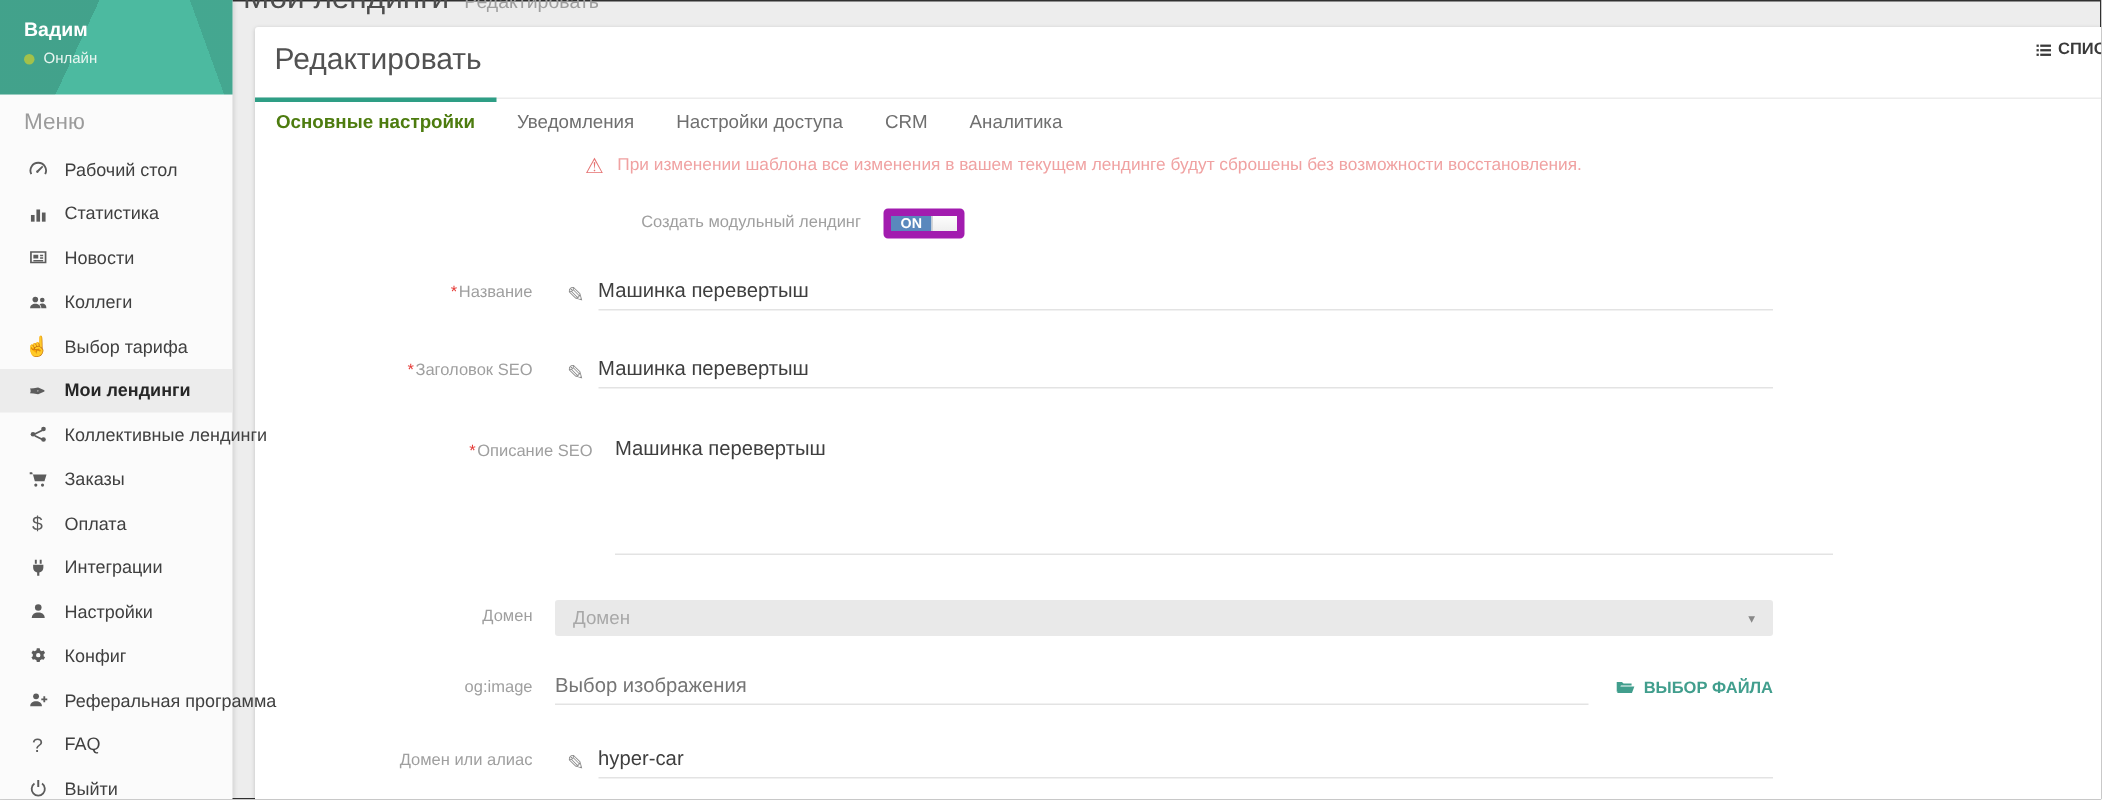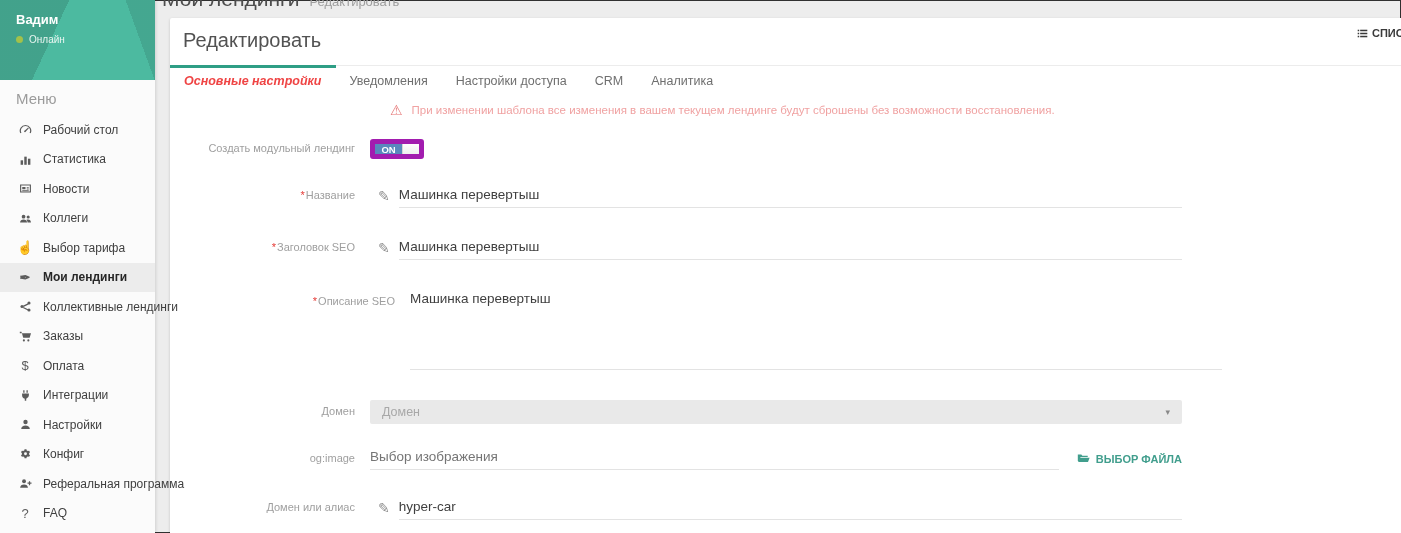--- a/index.html
+++ b/index.html
@@ -3,21 +3,21 @@
 <meta charset="utf-8">
 <style>
   * { margin:0; padding:0; box-sizing:border-box; }
   body { font-family:"Liberation Sans", sans-serif; background:#fff; }
   .screen { position:relative; width:1401px; height:533px; overflow:hidden;
             background:#ededed; box-shadow: inset 0 0 0 1px rgba(0,0,0,.8); }
 
   
   .sidebar { position:absolute; left:0; top:0; width:155px; height:533px;
              background:#fbfbfb; box-shadow:1px 0 3px rgba(0,0,0,.12); z-index:3; }
-  .side-header { height:80px; padding:12px 16px 10px; background-color:#4cbaa0;
+  .side-header { height:63px; padding:12px 16px 10px; background-color:#4cbaa0;
     background-image:
       linear-gradient(115deg, rgba(0,0,0,.13) 0 36%, rgba(255,255,255,0) 36%),
       linear-gradient(250deg, rgba(0,0,0,.10) 0 16%, rgba(255,255,255,0) 16%); }
   .user-name { color:#fff; font-size:13px; font-weight:bold; }
   .user-status { display:flex; align-items:center; margin-top:7px; }
   .status-dot { width:7px; height:7px; border-radius:50%; background:#a3c14a; margin-right:6px; }
   .status-text { color:#e9f6f1; font-size:10px; }
   .menu-label { padding:10px 16px 8px; font-size:15px; color:#9b9b9b; }
   .side-item { height:29.5px; display:flex; align-items:center; padding-left:16px;
                font-size:12px; color:#404040; cursor:pointer; white-space:nowrap; }
@@ -35,40 +35,40 @@
           background:#fff; box-shadow:0 1px 3px rgba(0,0,0,.18); border-radius:2px 0 0 0; overflow:hidden; }
   .card-title { position:absolute; left:13px; top:11px; font-size:20px; color:#525252; }
   .list-btn { position:absolute; left:1187px; top:9px; display:flex; align-items:center;
               font-size:11px; font-weight:bold; color:#3a3a3a; cursor:pointer; white-space:nowrap; }
   .list-btn svg { width:11px; height:11px; fill:#3a3a3a; margin-right:4px; }
 
   .tabbar { position:absolute; left:0; top:47px; right:0; height:30px; display:flex;
             border-top:1px solid #ececec; }
   .tab { position:relative; padding:0 14px; display:flex; align-items:center;
          font-size:12.5px; color:#6f6f6f; cursor:pointer; white-space:nowrap; }
-  .tab.active { color:#ef4444; font-weight:bold;font-style:italic; }
+  .tab.active { color:#4d7c0f; font-weight:bold; }
   .tab.active::before { content:''; position:absolute; left:0; right:0; top:-1px; height:3px; background:#2e9e85; }
 
   .content { position:absolute; left:0; top:78px; right:0; bottom:0; }
   .warning { display:flex; align-items:center; margin:7px 0 0 220px; }
   .warn-icon { color:#e57373; font-size:14px; margin-right:9px; line-height:1; }
   .warn-text { font-size:11.5px; color:#f0a2a2; }
 
   .frow { display:flex; align-items:center; }
   .flabel { width:200px; flex-shrink:0; text-align:right; padding-right:15px;
             font-size:11px; color:#9f9f9f; line-height:1.2; }
   .flabel.required::before { content:'*'; color:#e53935; margin-right:1px; }
   .fcontrol { width:812px; display:flex; align-items:center; }
 
   .pencil-icon { color:#8a8a8a; font-size:14px; margin:0 9px 0 8px; line-height:1; }
   .input-wrap { flex:1; border-bottom:1px solid #e3e3e3; }
   .text-input { width:100%; border:none; outline:none; background:transparent;
                 font-family:"Liberation Sans", sans-serif; font-size:13.5px; color:#3f3f3f; padding:1px 0 5px; }
 
-  .row-toggle { margin-top:22px; height:20px; }
+  .row-toggle { margin-top:22px; height:20px;justify-content:flex-end; }
   .toggle { width:54px; height:20px; border:5px solid #a21caf; border-radius:3px;
             display:flex; overflow:hidden; cursor:pointer; background:#fff; }
   .toggle-on { width:27px; background:#5988bd; color:#fff; font-size:9.5px; font-weight:bold;
                display:flex; align-items:center; justify-content:center; }
   .toggle-knob { flex:1; background:linear-gradient(#fdfdfd,#efefef); border-left:1px solid #d5d5d5; }
 
   .row-name { margin-top:25px; height:24px; }
   .row-seotitle { margin-top:28px; height:24px; }
   .row-seodesc { margin-top:30px; align-items:flex-start; }
   .row-seodesc .flabel { margin-top:5px;margin-left:40px; }

